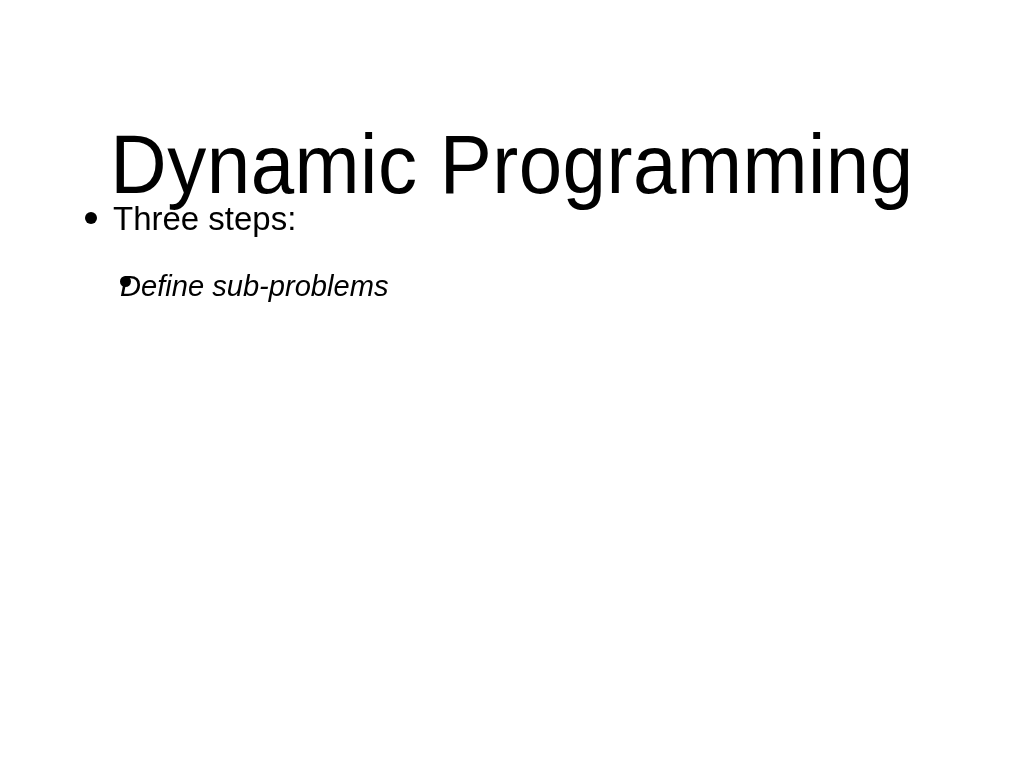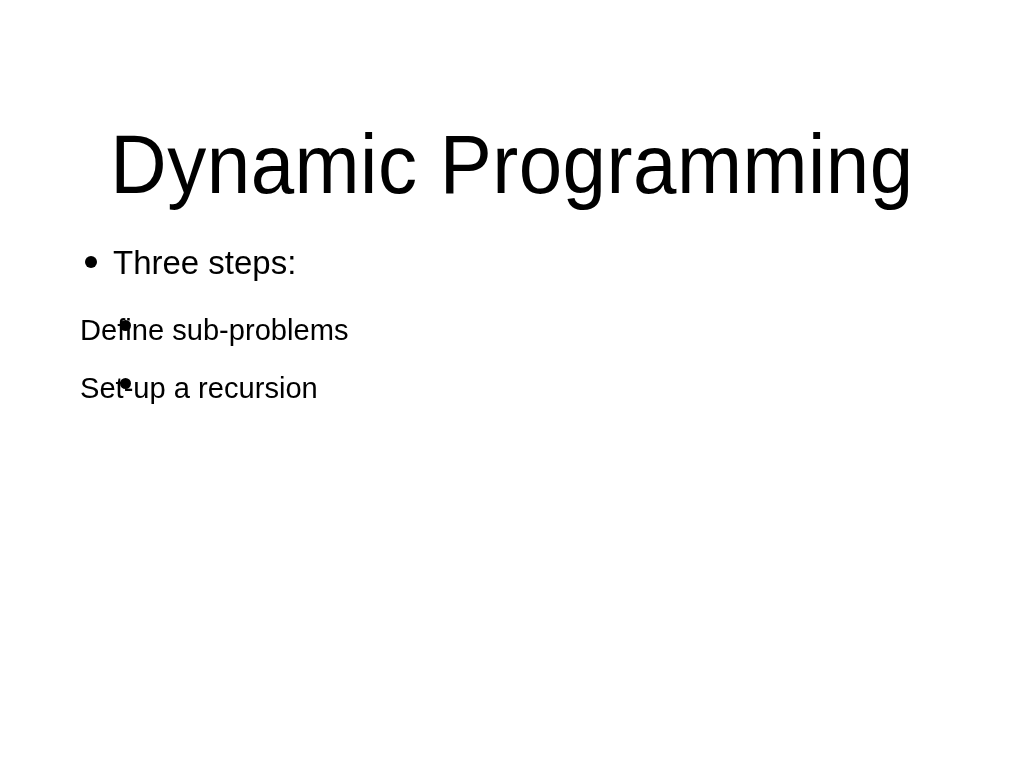--- a/index.html
+++ b/index.html
@@ -55,21 +55,20 @@
     display: block;
     white-space: nowrap;
   }
 
   
   .level-1 {
     height: 58px;
     padding-left: 113px;
     font-size: 34px;
     line-height: 44px;
-    margin-top: 44px;
   }
   .level-1 .bullet-dot {
     position: absolute;
     left: 85px;
     top: 16px;
     width: 12px;
     height: 12px;
     border-radius: 50%;
     background: #000000;
   }
@@ -80,23 +79,24 @@
     font-weight: 400;
     line-height: 44px;
     transform: scaleX(0.97);
     transform-origin: 0 50%;
     color: #000000;
   }
 
   
   .level-2 {
     height: 58px;
-    padding-left: 80px;
+    padding-left: 120px;
     font-size: 30px;
     line-height: 40px;
+    font-style: italic;
   }
   .level-2 .bullet-dot {
     position: absolute;
     left: 120px;
     top: 10px;
     width: 11px;
     height: 11px;
     border-radius: 50%;
     background: #000000;
   }
@@ -130,21 +130,17 @@
       <span class="bullet-text">Three steps:</span>
     </div>
 
     <div class="sub-list">
 
       <div class="bullet-row level-2 first-sub">
         <span class="bullet-dot"></span>
         <span class="bullet-text">Define sub-problems</span>
       </div>
 
-      <div class="bullet-row level-2">
-        <span class="bullet-dot"></span>
-        <span class="bullet-text">Set-up a recursion</span>
-      </div>
 
 
     </div>
   </div>
 </div>
 
 </body></html>

